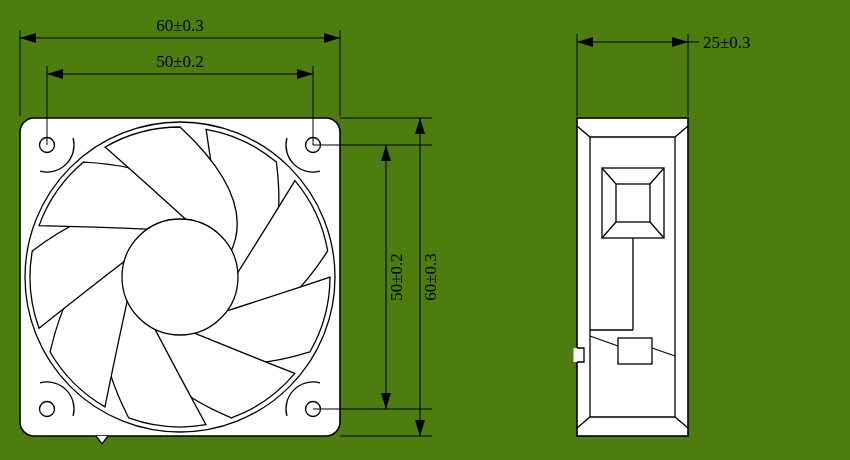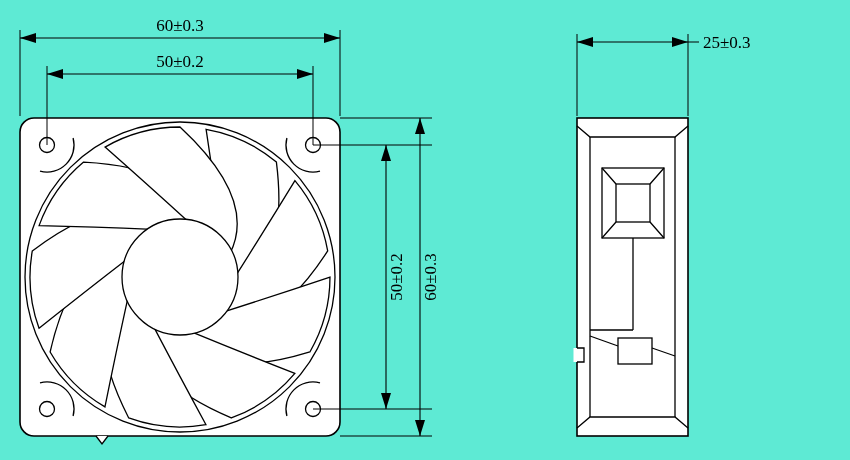--- a/index.html
+++ b/index.html
@@ -5,21 +5,21 @@
   html, body {
     margin: 0;
     padding: 0;
     background: #ffffff;
     font-family: "Liberation Serif", "DejaVu Serif", serif;
   }
   #stage {
     position: relative;
     width: 850px;
     height: 460px;
-    background: #5eead4;
+    background: #4d7c0f;
     overflow: hidden;
   }
   svg { display: block; }
   .outline   { stroke: #000; stroke-width: 1.6; fill: #fff; }
   .thinline  { stroke: #000; stroke-width: 1.3; fill: none; }
   .whitefill { stroke: #000; stroke-width: 1.3; fill: #fff; }
   .dimline   { stroke: #000; stroke-width: 1.1; fill: none; }
   .extline   { stroke: #000; stroke-width: 1;   fill: none; }
   .dim-label {
     font-family: "Liberation Serif", "DejaVu Serif", serif;

